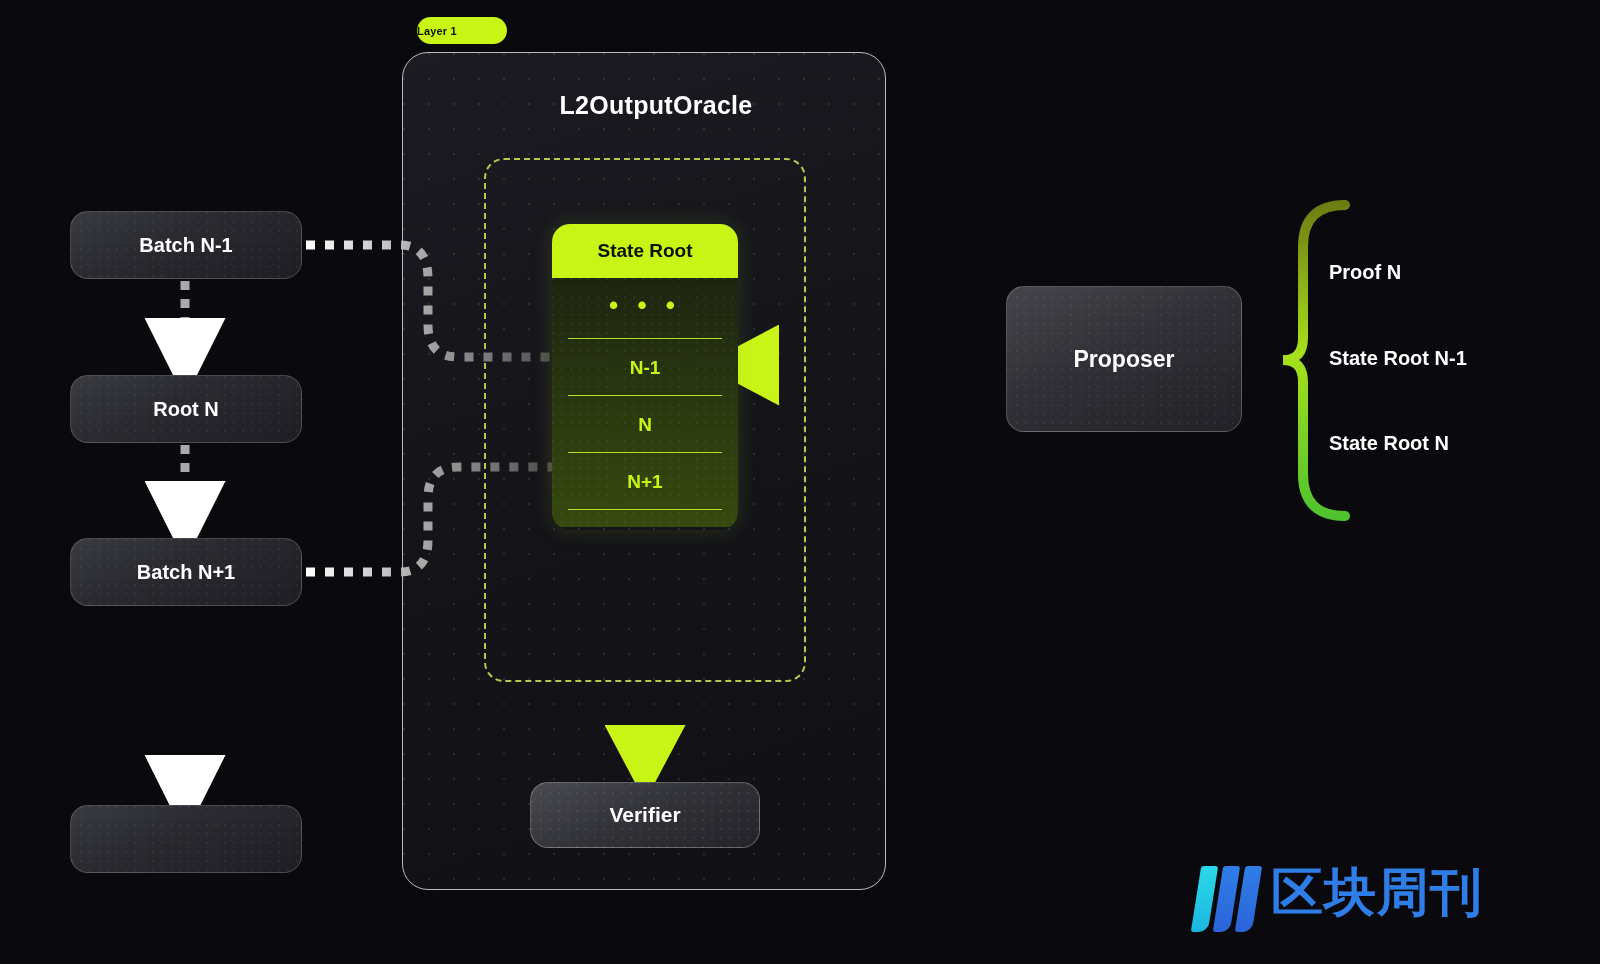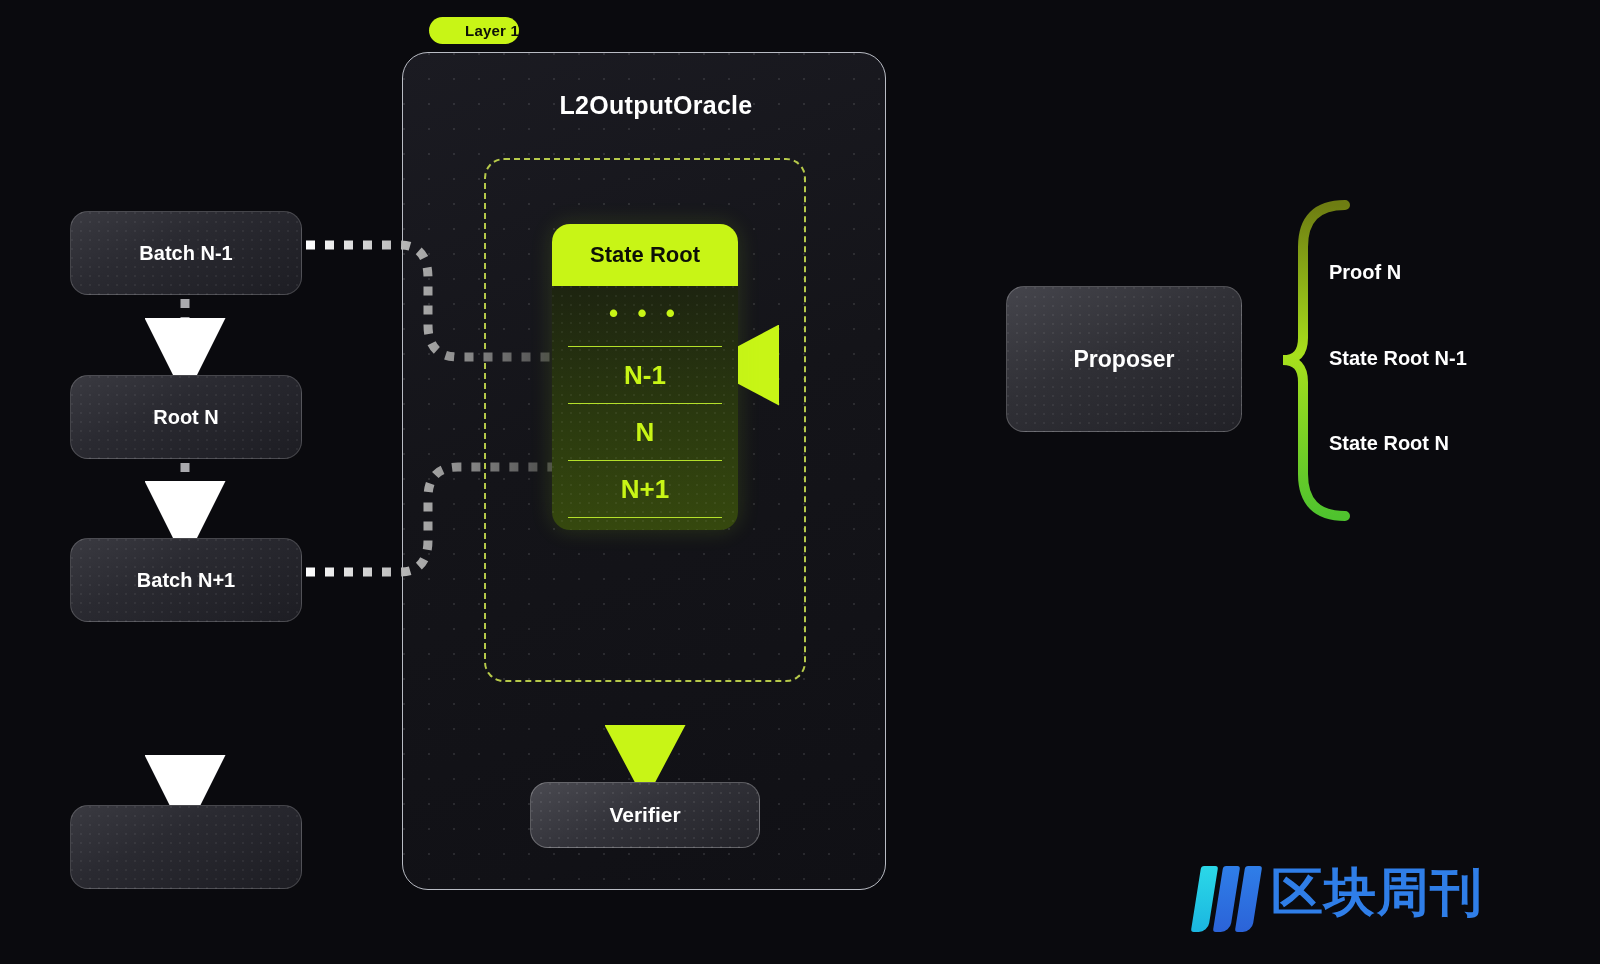--- a/index.html
+++ b/index.html
@@ -19,28 +19,28 @@
   #wires {
     position: absolute; inset: 0;
     width: 1600px; height: 964px;
     pointer-events: none;
     z-index: 5;
   }
 
   
   #layer1-badge {
     position: absolute;
-    left: 429px; top: 17px;
+    left: 417px; top: 17px;
     width: 90px; height: 27px;
     background: #c8f516;
     border-radius: 14px;
     color: #0e1108;
-    font-size: 15px;
-    font-weight: bold;
-    display: flex; align-items: center; justify-content: flex-end;
+    font-size: 11px;
+    font-weight: bold;
+    display: flex; align-items: center; justify-content: flex-start;
     letter-spacing: .2px;
     z-index: 20;
   }
 
   
   #l1-container {
     position: absolute;
     left: 402px; top: 52px;
     width: 484px; height: 838px;
     border: 1.5px solid #b9bcc4;
@@ -75,57 +75,57 @@
   #state-root-card {
     position: absolute;
     left: 552px; top: 224px;
     width: 186px; height: 306px;
     border-radius: 18px;
     overflow: hidden;
     z-index: 8;
     box-shadow: 0 0 22px rgba(170,230,40,.16);
   }
   #state-root-head {
-    height: 62px;
+    height: 54px;
     background: #c8f516;
     color: #0d1007;
-    font-size: 22px;
+    font-size: 19px;
     font-weight: bold;
     display: flex; align-items: center; justify-content: center;
   }
   #state-root-body {
     position: relative;
     height: 249px;
     background:
       radial-gradient(circle at 1px 1px, rgba(255,255,255,.055) .9px, transparent 1.1px) 0 0/9px 9px,
       linear-gradient(180deg, #1d2410 0%, #2b3a0f 55%, #36490e 100%);
     padding-top: 4px;
   }
   .sr-row {
     position: relative;
     height: 57px;
     display: flex; align-items: center; justify-content: center;
     color: #c8f516;
-    font-size: 26px;
+    font-size: 19px;
     font-weight: bold;
   }
   .sr-row::after {
     content: "";
     position: absolute;
     left: 16px; right: 16px; bottom: 0;
     height: 1.5px;
     background: #b4e02a;
   }
   .sr-row.dots { font-size: 26px; letter-spacing: 6px; line-height: .6; }
   .sr-row.dots span { position: relative; top: -5px; }
 
   
   .batch {
     position: absolute;
-    width: 232px; height: 84px;
+    width: 232px; height: 68px;
     border-radius: 18px;
     border: 1px solid rgba(255,255,255,.17);
     background:
       radial-gradient(circle at 1px 1px, rgba(255,255,255,.055) .9px, transparent 1.1px) 0 0/9px 9px,
       linear-gradient(155deg, #3a3a41 0%, #2a2a31 40%, #1d1d23 100%);
     color: #fff;
     font-size: 20px;
     font-weight: bold;
     display: flex; align-items: center; justify-content: center;
     z-index: 6;

